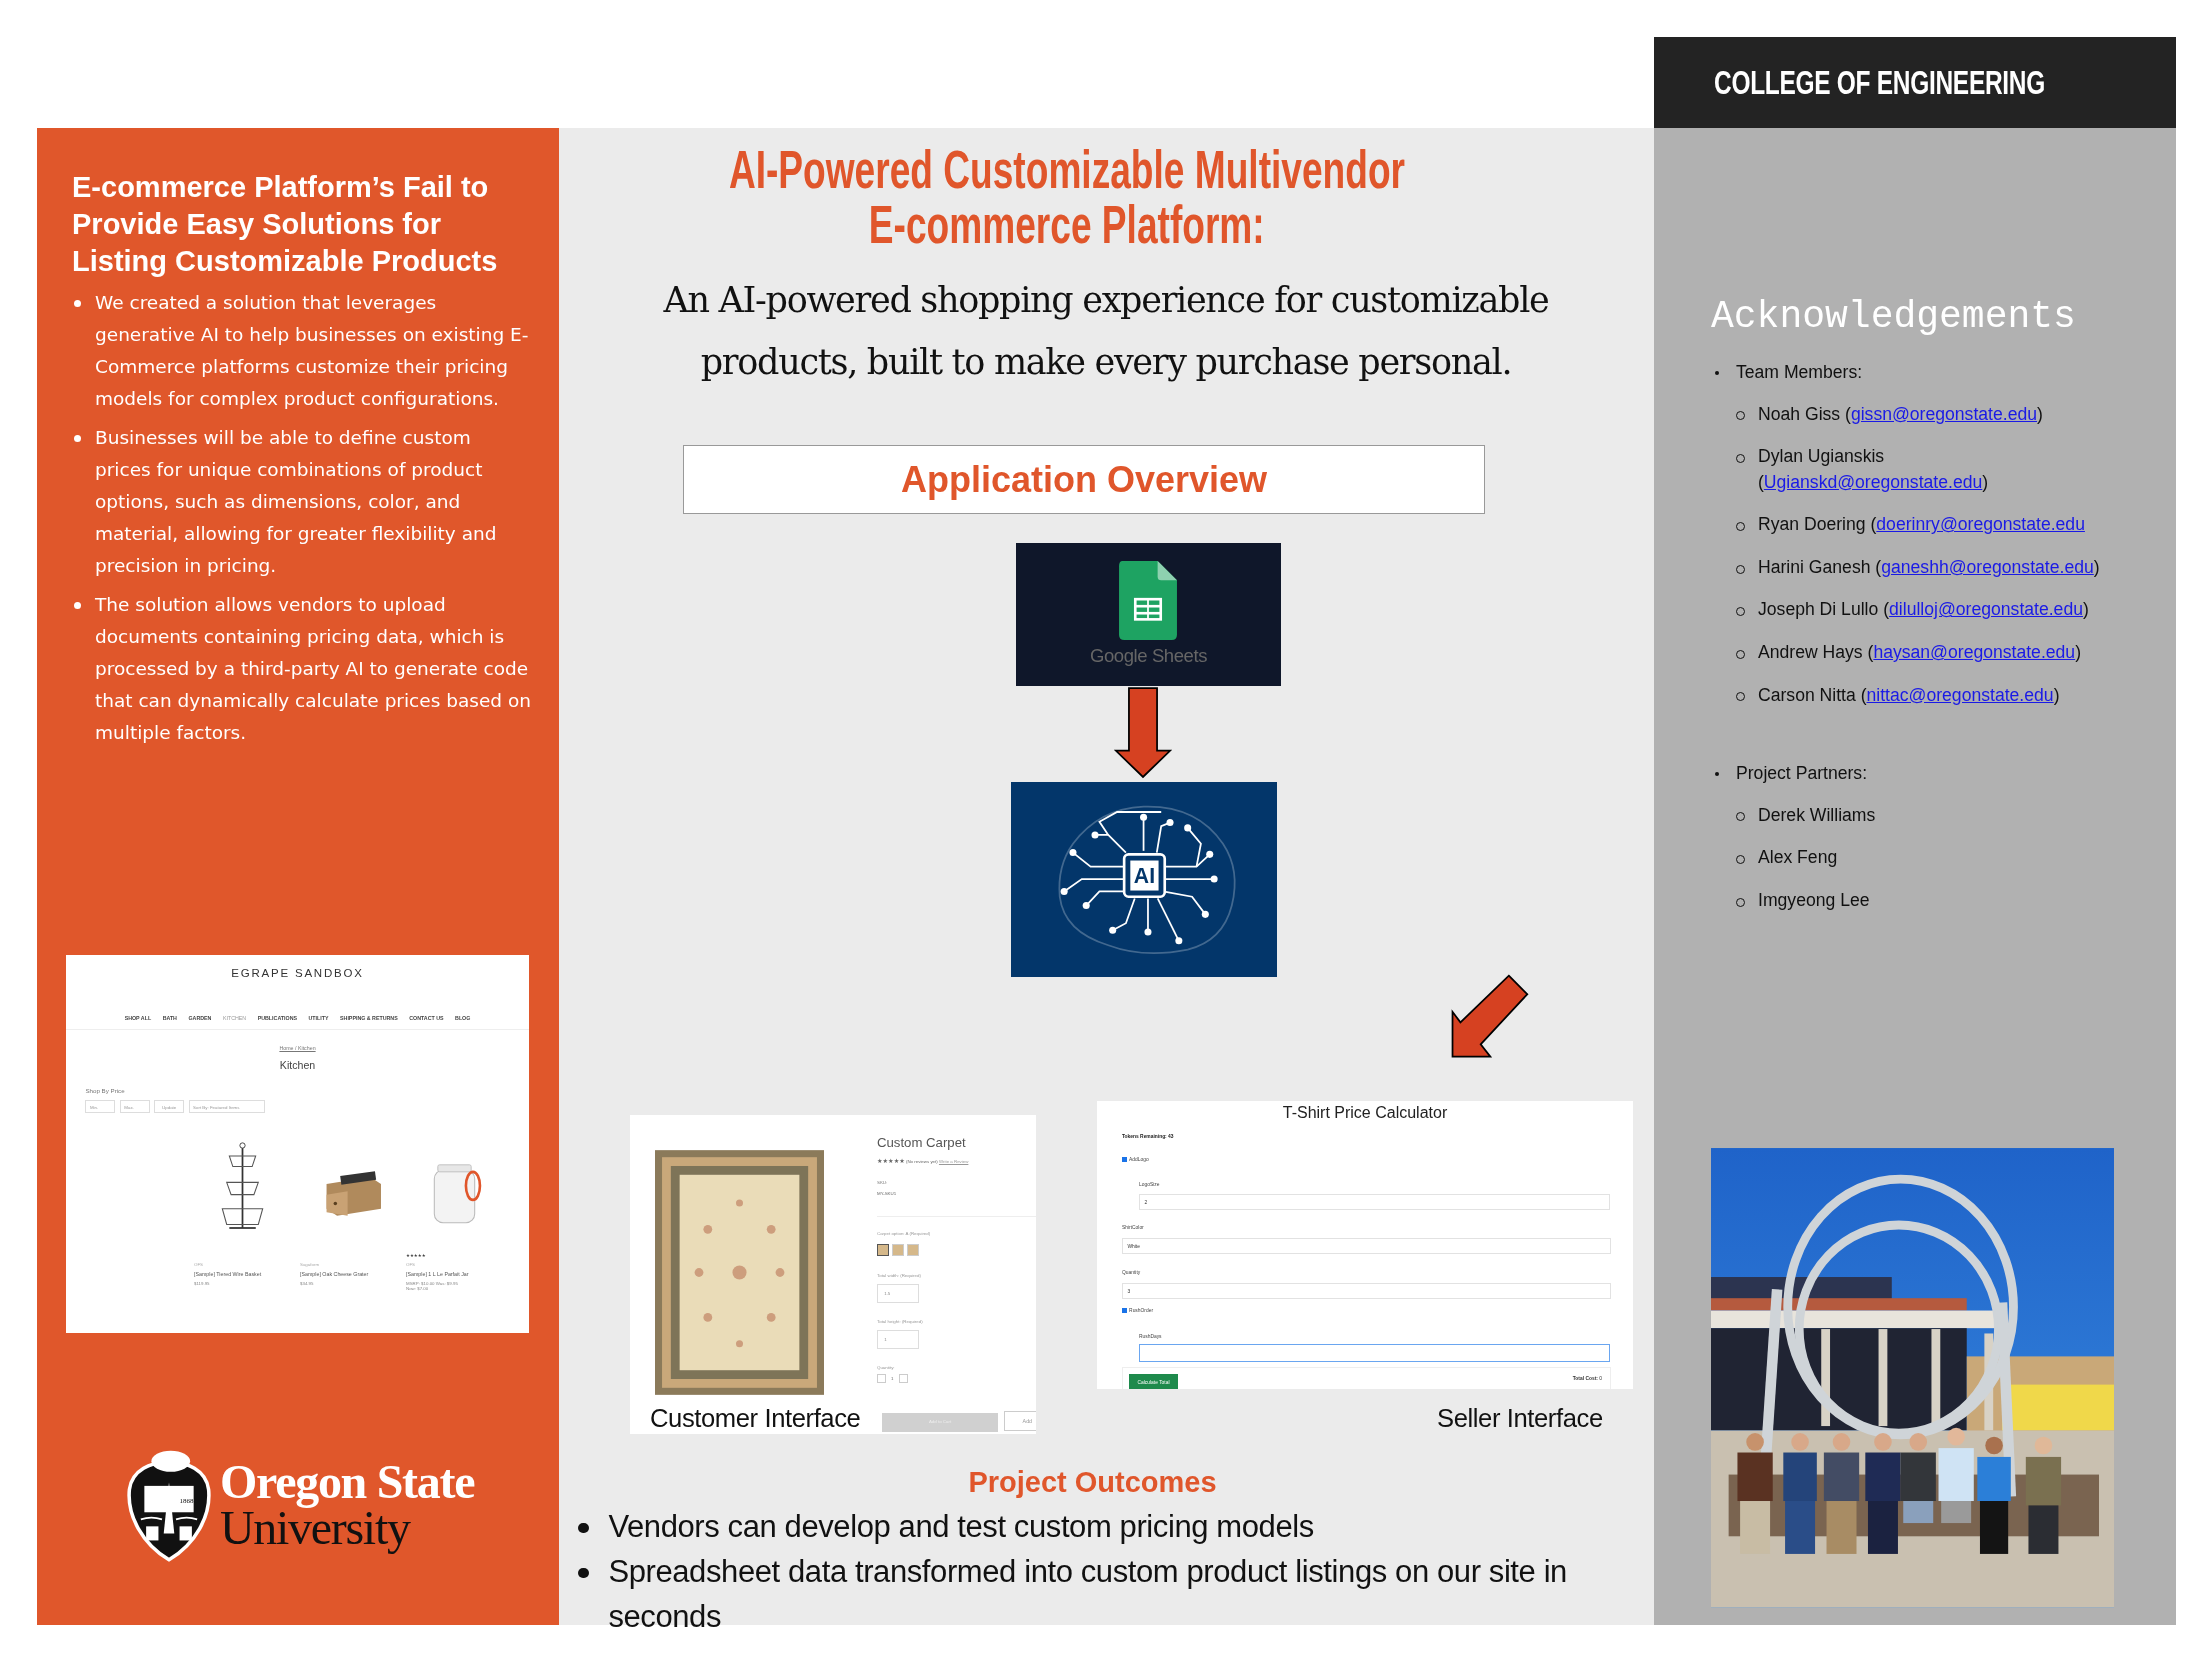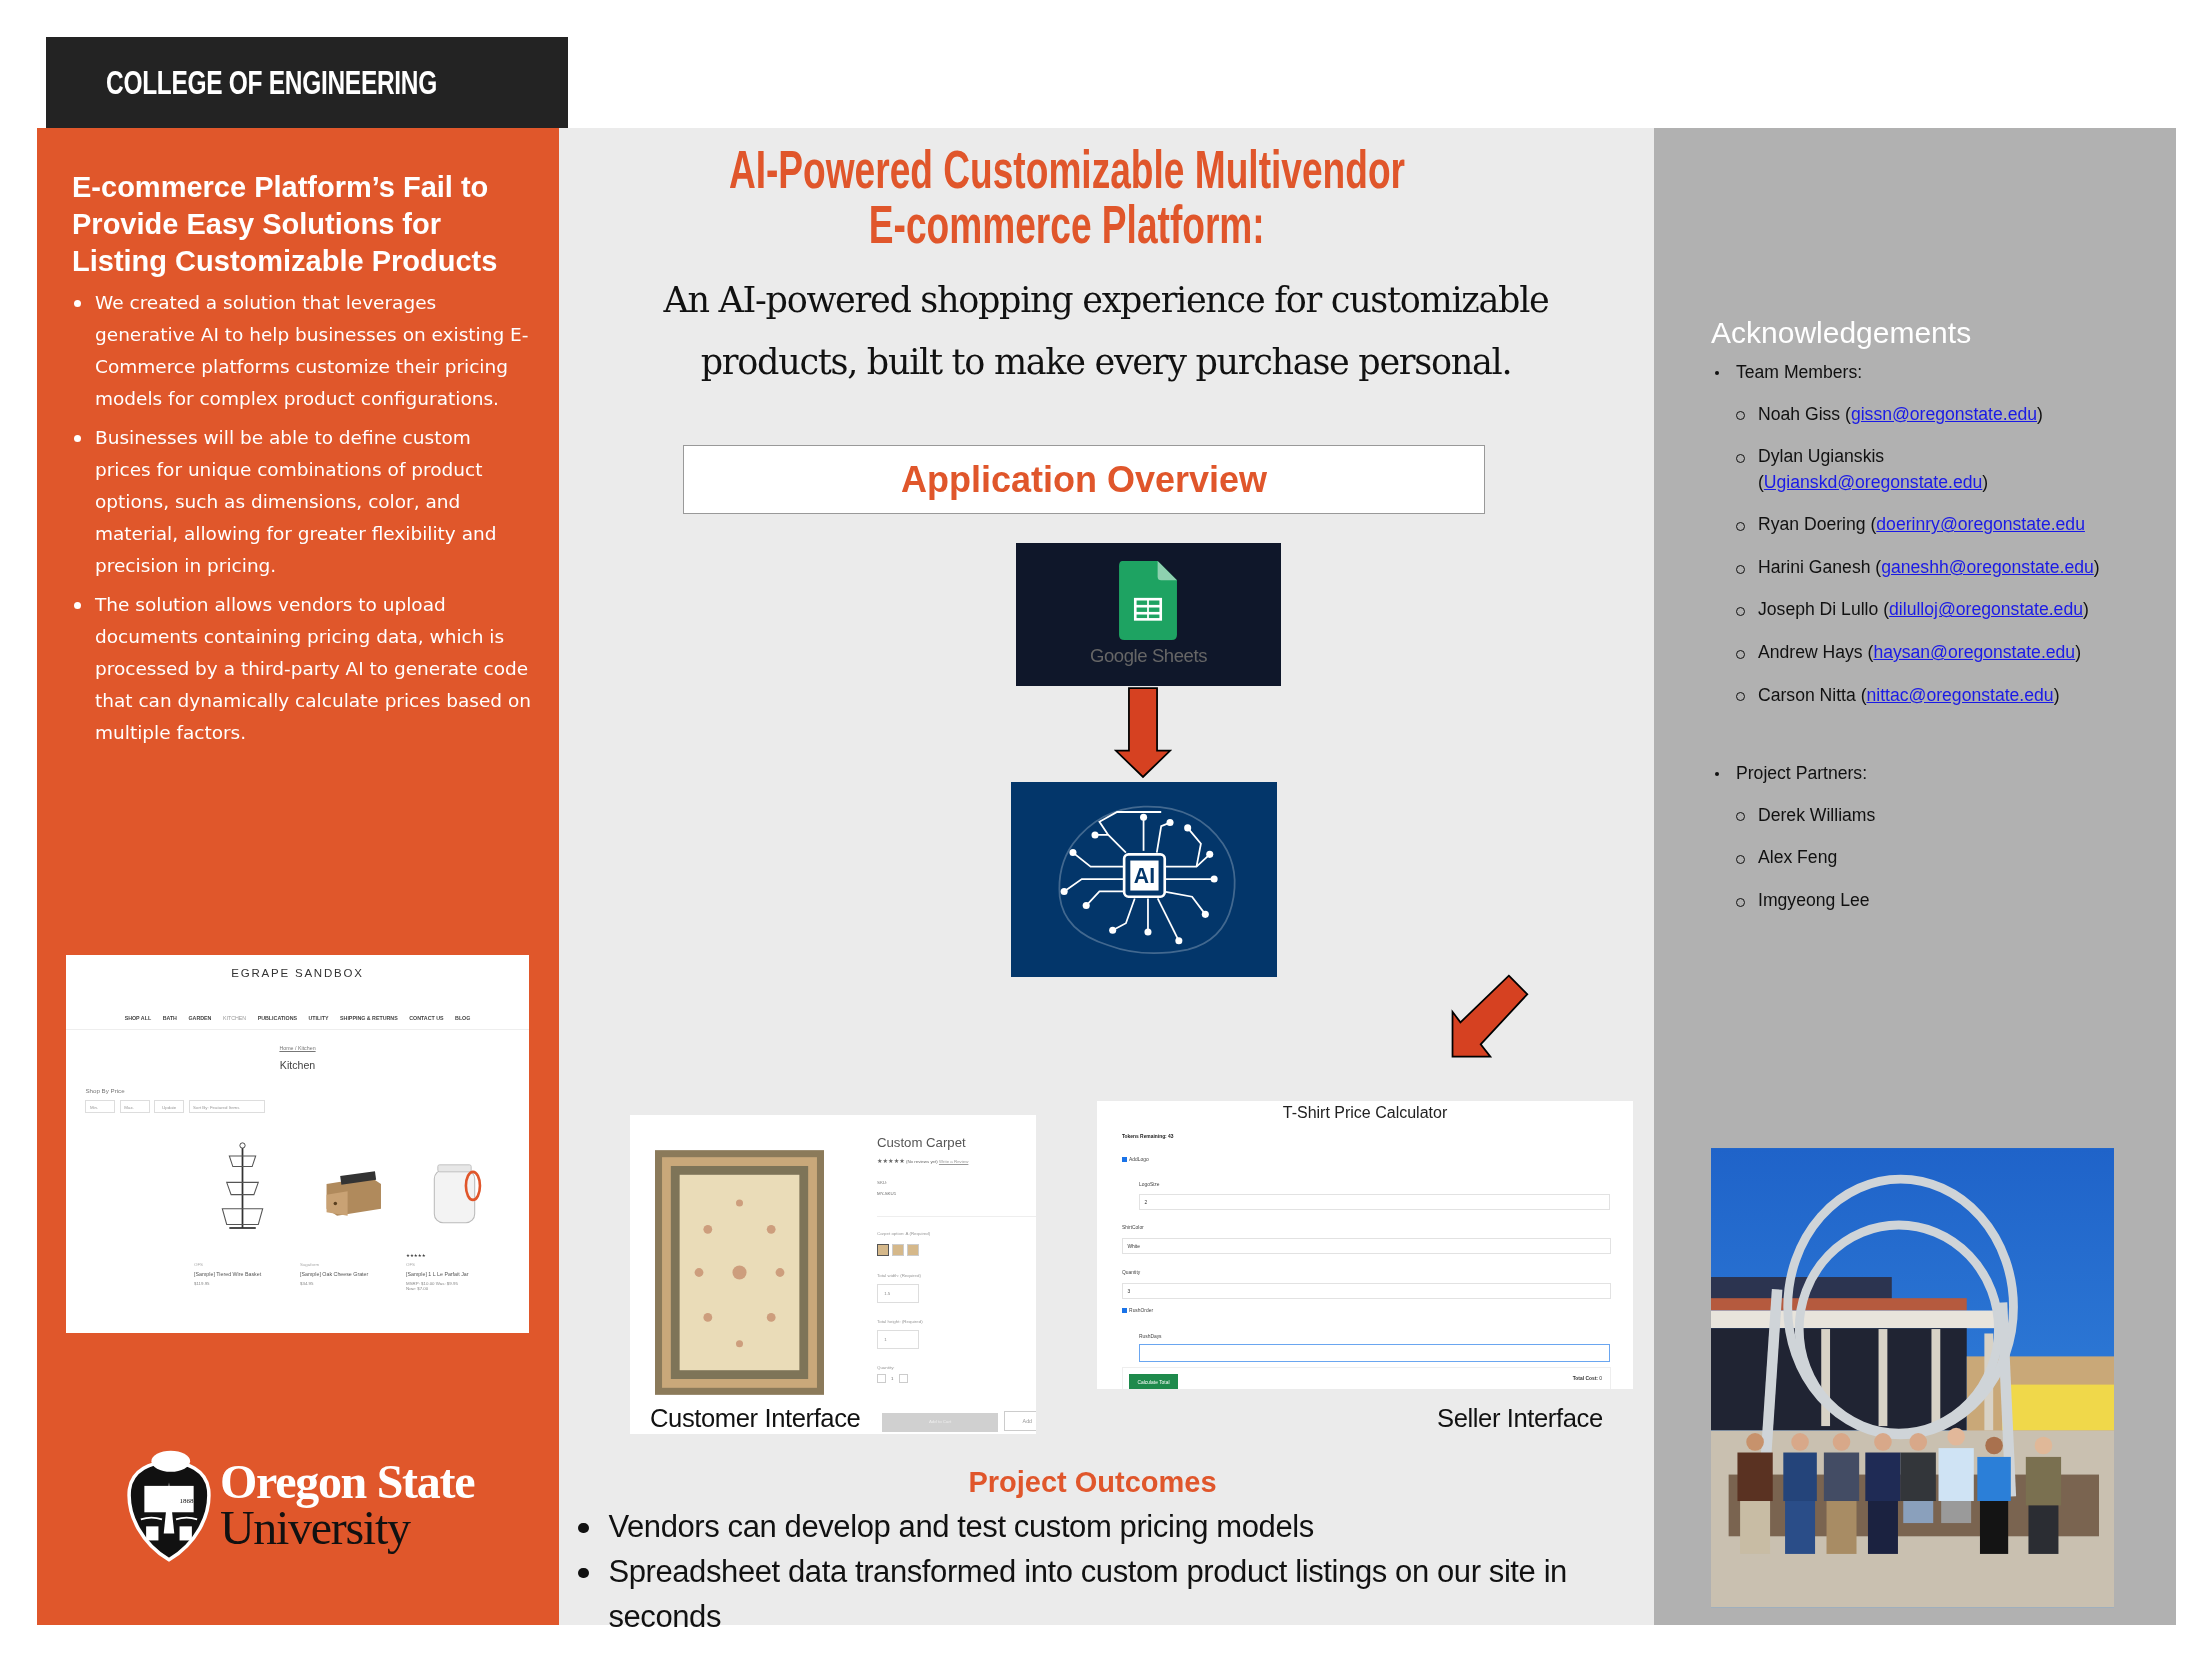--- a/index.html
+++ b/index.html
@@ -2,21 +2,21 @@
 <html style="font-size:14px"><head>
 <meta charset="utf-8">
 <style>
   * { box-sizing: border-box; margin: 0; padding: 0; }
   html, body { width: 2206px; height: 1654px; background: #ffffff; overflow: hidden; }
   body { position: relative; font-family: "Liberation Sans", sans-serif; }
 
   .poster { position: absolute; left: 37px; top: 37px; width: 2139px; height: 1588px; }
 
   
-  .hdr { position: absolute; top: 0; left: 9px; width: 2139px; height: 91px; display: flex; }
+  .hdr { position: absolute; top: 0; left: 0; width: 2139px; height: 91px; display: flex; justify-content: flex-end; }
   .hdr-left { width: 522px; height: 91px; background: #232323; color: #fff; display: flex; align-items: center; padding-left: 60px; }
   .hdr-right { flex: 1; height: 91px; background: #f3be26; color: #fff; display: flex; align-items: center; justify-content: space-between; padding: 0 65px 0 60px; }
   .cond { font-family: "Liberation Sans", sans-serif; font-weight: bold; font-size: 34px; transform: scaleX(0.72); transform-origin: left center; white-space: nowrap; letter-spacing: -0.4px; }
   .cond.right { transform-origin: right center; }
 
   
   .col-left { position: absolute; left: 0; top: 91px; width: 522px; height: 1497px; background: #e0572b; }
   .col-mid { position: absolute; left: 522px; top: 91px; width: 1095px; height: 1497px; background: #ebebeb; }
   .col-right { position: absolute; left: 1617px; top: 91px; width: 522px; height: 1497px; background: #b1b1b1; }
 
@@ -61,21 +61,21 @@
   .cust-shot { position: absolute; left: 71px; top: 948px; width: 406px; height: 319px; background: #fff; overflow: hidden; margin-top: 39px; }
   .seller-shot { position: absolute; left: 538px; top: 973px; width: 536px; height: 288px; background: #fff; overflow: hidden; }
   .caption { position: absolute; font-size: 25.6px; color: #111; letter-spacing: -0.4px; }
 
   .outcomes-title { position: absolute; left: 0; top: 1338px; width: 1067px; text-align: center; color: #e0562b; font-weight: bold; font-size: 29px; }
   .outcomes-list { position: absolute; left: 19.4px; top: 1376px; width: 1050px; list-style: none; font-size: 31px; line-height: 45px; color: #111; letter-spacing: -0.4px; }
   .outcomes-list li { position: relative; padding-left: 30px; }
   .outcomes-list li::before { content: ""; position: absolute; left: 0; top: 18.5px; width: 10.6px; height: 10.6px; border-radius: 50%; background: #111; }
 
   
-  .ack-title { position: absolute; left: 57px; top: 188px; color: #fff; font-size: 30px; }
+  .ack-title { position: absolute; left: 57px; top: 167px; color: #fff; font-size: 38px; font-family: Liberation Mono, monospace; }
   .ack-list { position: absolute; left: 57px; top: 231px; width: 459px; list-style: none; font-size: 17.6px; color: #111; }
   .ack-head { position: relative; padding-left: 25px; height: 26.5px; line-height: 26.5px; }
   .ack-head::before { content: ""; position: absolute; left: 3.5px; top: 11.5px; width: 4.4px; height: 4.4px; border-radius: 50%; background: #111; }
   .ack-sub { list-style: none; margin-top: 16px; }
   .ack-sub li { position: relative; padding-left: 47px; line-height: 25.6px; margin-bottom: 17px; }
   .ack-sub li::before { content: ""; position: absolute; left: 25px; top: 9.7px; width: 7px; height: 7px; border: 1.1px solid #111; border-radius: 50%; }
   .ack-sub a { color: #1a1ae6; text-decoration: underline; }
   .team-photo { position: absolute; left: 57px; top: 1020px; width: 403px; height: 460px; overflow: hidden; background: #2a6fcc; }
 </style>
 </head>

